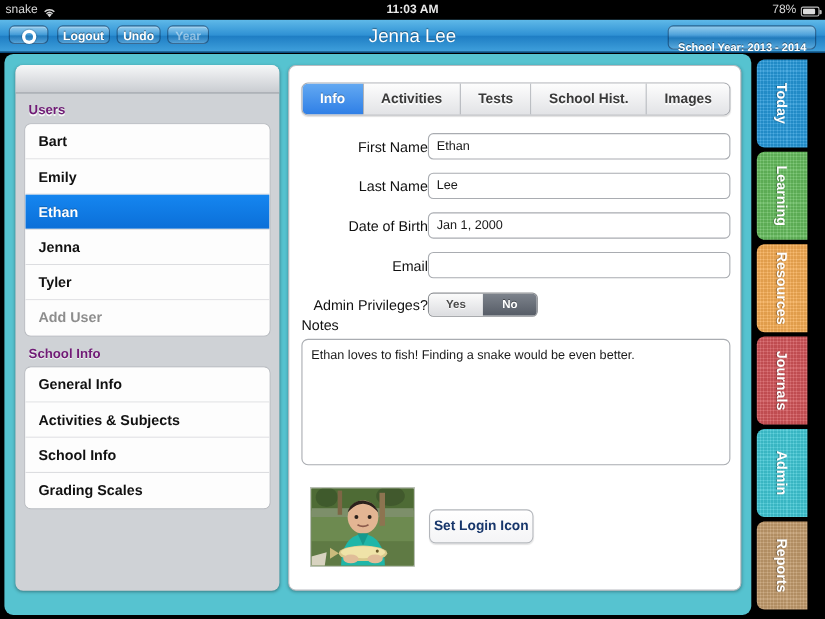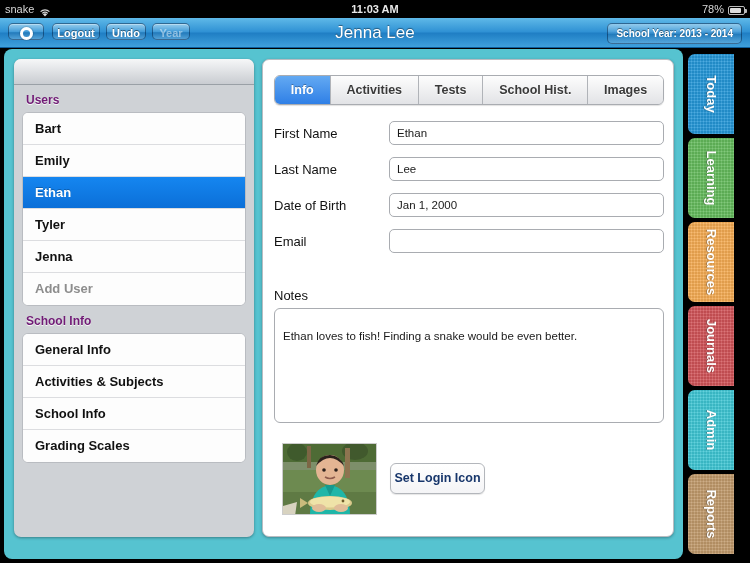--- a/index.html
+++ b/index.html
@@ -53,21 +53,21 @@
   .tb-logout { left: 52px; width: 48px; }
   .tb-undo { left: 106px; width: 40px; }
   .tb-redo { left: 152px; width: 38px; color: rgba(255,255,255,.45); text-shadow:none; }
   .tb-title {
     position:absolute; left:0; top:18px; width:750px; height:30px;
     text-align:center; line-height:30px;
     color:#fff; font-size:17px; font-weight:normal;
     text-shadow: 0 -1px 1px rgba(0,0,0,.45);
   }
   .tb-year {
-    position: absolute; right: 8px; top: 5px; height: 21px; padding: 0 8px;
+    position: absolute; right: 8px; top: 5px; height: 21px; padding: 10px 8px;
     border: 1px solid rgba(0,40,80,.55); border-radius: 5px;
     color:#fff; font-size: 10px; font-weight: bold; line-height: 19px;
     background: linear-gradient(to bottom, rgba(255,255,255,.40), rgba(255,255,255,.08) 50%, rgba(0,0,0,.06) 51%, rgba(255,255,255,.16));
     text-shadow: 0 -1px 0 rgba(0,0,0,.45);
     cursor: pointer;
   }
 
   
   .canvas {
     position: absolute; left: 4px; top: 49px; width: 679px; height: 510px;
@@ -144,21 +144,21 @@
   .tab:last-child { border-right: none; }
   .tab.active {
     background: linear-gradient(to bottom, #63a9f2, #2f7fe6);
     color: #fff; text-shadow: 0 -1px 0 rgba(0,0,0,.3);
   }
 
   
   .form { position: absolute; left: 11px; top: 58px; width: 390px; }
   .frow { display: flex; align-items: center; height: 30px; margin-bottom: 6px; }
   .flabel {
-    width: 115px; font-size: 13px; color: #111; font-weight: normal;
+    width: 115px; font-size: 13px; color: #111; font-weight: normal; text-align: right;
   }
   .finput {
     flex: 1 1 auto; height: 24px;
     border: 1px solid #a9acb1; border-radius: 5px;
     background: #fff;
     font-size: 11.5px; color: #1a1a1a;
     padding: 0 7px; line-height: 22px;
     font-family: "Liberation Sans", sans-serif;
     outline: none;
   }
@@ -181,21 +181,21 @@
   }
 
   .notes-label {
     position: absolute; left: 11px; top: 228px;
     font-size: 13px; color: #111;
   }
   .notes-box {
     position: absolute; left: 11px; top: 248px; width: 390px; height: 115px;
     border: 1px solid #a9acb1; border-radius: 6px;
     background: #fff;
-    padding: 20px 8px;
+    padding: 7px 8px;
     font-size: 11.5px; color: #1a1a1a; line-height: 1.3;
     font-family: "Liberation Sans", sans-serif;
     resize: none; outline: none;
     overflow: hidden;
   }
 
   .photo-area { position: absolute; left: 19px; top: 383px; }
   .photo {
     width: 95px; height: 72px;
     border: 1px solid #ccc;
@@ -273,22 +273,22 @@
 <div class="canvas"></div>
 
 <div class="sidebar">
   <div class="sb-header"></div>
 
   <div class="sb-section-title">Users</div>
   <div class="sb-group">
     <div class="sb-row">Bart</div>
     <div class="sb-row">Emily</div>
     <div class="sb-row selected">Ethan</div>
+    <div class="sb-row">Jenna</div>
     <div class="sb-row">Tyler</div>
-    <div class="sb-row">Jenna</div>
     <div class="sb-row muted">Add User</div>
   </div>
 
   <div class="sb-section-title">School Info</div>
   <div class="sb-group">
     <div class="sb-row">General Info</div>
     <div class="sb-row">Activities &amp; Subjects</div>
     <div class="sb-row">School Info</div>
     <div class="sb-row">Grading Scales</div>
   </div>
@@ -313,20 +313,27 @@
       <div class="flabel">Last Name</div>
       <input class="finput" type="text" value="Lee" style="">
     </div>
     <div class="frow">
       <div class="flabel">Date of Birth</div>
       <input class="finput" type="text" value="Jan 1, 2000" style="">
     </div>
     <div class="frow">
       <div class="flabel">Email</div>
       <input class="finput" type="text" value="" style="">
+    </div>
+    <div class="frow">
+      <div class="flabel">Admin Privileges?</div>
+      <div class="seg">
+        <div class="off">Yes</div>
+        <div class="on">No</div>
+      </div>
     </div>
   </div>
 
   <div class="notes-label">Notes</div>
   <textarea class="notes-box" style="">Ethan loves to fish! Finding a snake would be even better.</textarea>
 
   <div class="photo-area">
     <div class="photo">
       <svg width="95" height="72" viewBox="0 0 95 72">
         <rect x="0" y="0" width="95" height="72" fill="#6f8a4e"></rect>

